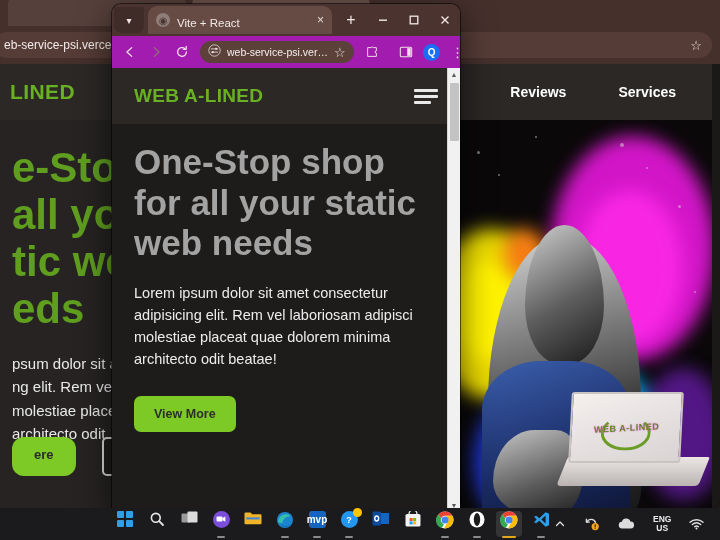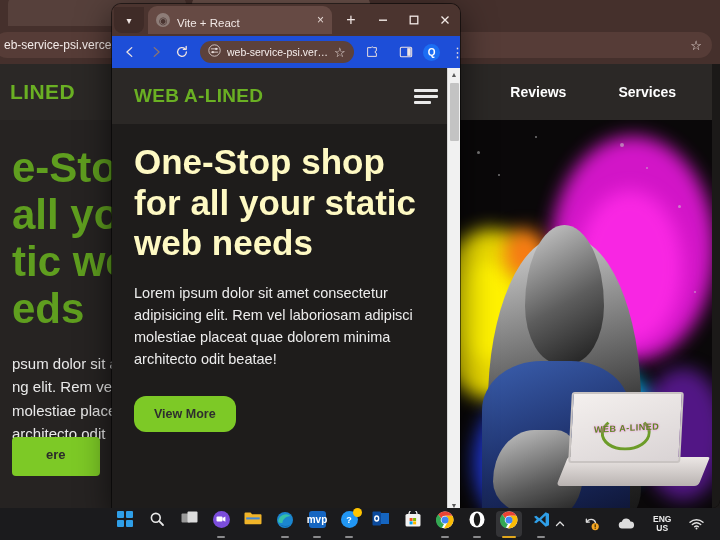--- a/index.html
+++ b/index.html
@@ -85,21 +85,21 @@
     font-size: 42px; line-height: 1.12; font-weight: bold; color: #5f9e1f;
     white-space: nowrap;
   }
   .bg-p {
     margin-top: 20px; font-size: 15px; line-height: 1.55; color: #e9e9e9;
     white-space: nowrap;
   }
   .bg-btns { position: absolute; left: 26px; bottom: 32px; display: flex; gap: 26px; }
   .bg-btn-solid {
     background: #7dc926; color: #2b2b2b; font-size: 13px; font-weight: 600;
-    padding: 10px 34px; border-radius: 4px; white-space: nowrap;
+    padding: 10px 22px; border-radius: 12px; white-space: nowrap;
   }
   .bg-btn-ghost {
     background: #1f1d1c; color: #5fa81c; font-size: 13px; font-weight: 700;
     padding: 10px 22px; border-radius: 5px; border: 2px solid #d8d8d8;
     white-space: nowrap;
   }
   .bg-hero-right { flex: 1; position: relative; overflow: hidden; background:#08070a; }
 
   
   .art { position: absolute; inset: 0; background: #0a0809; overflow: hidden; }
@@ -194,21 +194,21 @@
   .fg-newtab {
     width: 26px; height: 26px; margin-left: 6px;
     display: flex; align-items: center; justify-content: center;
     color: #f1e7e4; font-size: 16px;
   }
   .fg-wincontrols { margin-left: auto; display: flex; }
   .wc { width: 31px; height: 31px; display:flex; align-items:center; justify-content:center;
         color: #f3eae7; font-size: 11px; }
 
   .fg-toolbar {
-    height: 32px; background: #1d4ed8;
+    height: 32px; background: #a21caf;
     display: flex; align-items: center; padding: 0 6px; gap: 2px;
   }
   .tb-btn {
     width: 24px; height: 24px; display: flex; align-items: center; justify-content: center;
     color: #efe4e1; font-size: 13px; flex: none;
   }
   .tb-btn.dim { color: #8d7570; }
   .fg-omnibox {
     flex: 1; height: 22px; background: #5c413b; border-radius: 11px;
     display: flex; align-items: center; gap: 6px; padding: 0 8px; margin: 0 4px;
@@ -232,29 +232,29 @@
     padding: 0 22px;
   }
   .fg-logo { font-size: 19px; font-weight: bold; color: #6ab023; letter-spacing: .3px; }
   .hamburger { width: 24px; display: flex; flex-direction: column; gap: 3px; }
   .hamburger i { display:block; height: 3px; background: #e9e9e9; border-radius: 1px; }
   .hamburger i:nth-child(2) { width: 100%; }
   .hamburger i:nth-child(3) { width: 70%; }
 
   .fg-hero { padding: 18px 22px 0 22px; }
   .fg-h1 {
-    font-size: 35px; line-height: 1.16; font-weight: bold; color: #fef9c3;
+    font-size: 35px; line-height: 1.16; font-weight: bold; color: #a3a3a3;
   }
   .fg-p {
     margin-top: 18px; font-size: 14.5px; line-height: 1.52; color: #ececec;
   }
   .fg-btns { margin-top: 26px; display: flex; gap: 22px; align-items: center; }
   .fg-btn-solid {
     background: #7dc926; color: #2e2e2e; font-size: 12.5px; font-weight: 600;
-    padding: 11px 20px; border-radius: 12px; border: none; cursor: pointer;
+    padding: 11px 20px; border-radius: 7px; border: none; cursor: pointer;
     font-family: "Liberation Sans", sans-serif;
   }
   .fg-btn-ghost {
     background: #181716; color: #5fa81c; font-size: 13px; font-weight: 700;
     padding: 11px 20px; border-radius: 4px; border: 2px solid #dcdcdc; cursor: pointer;
     font-family: "Liberation Sans", sans-serif;
   }
 
   
   .fg-scrollbar {

